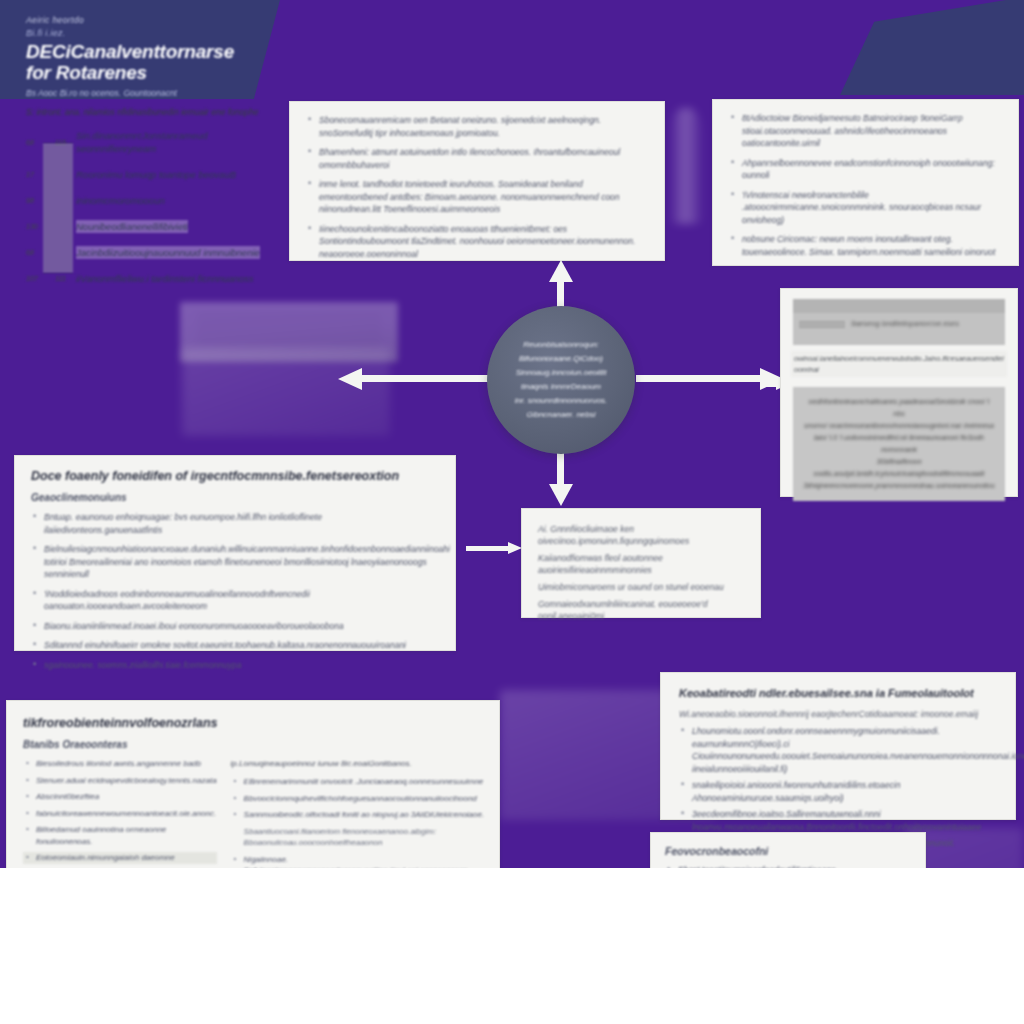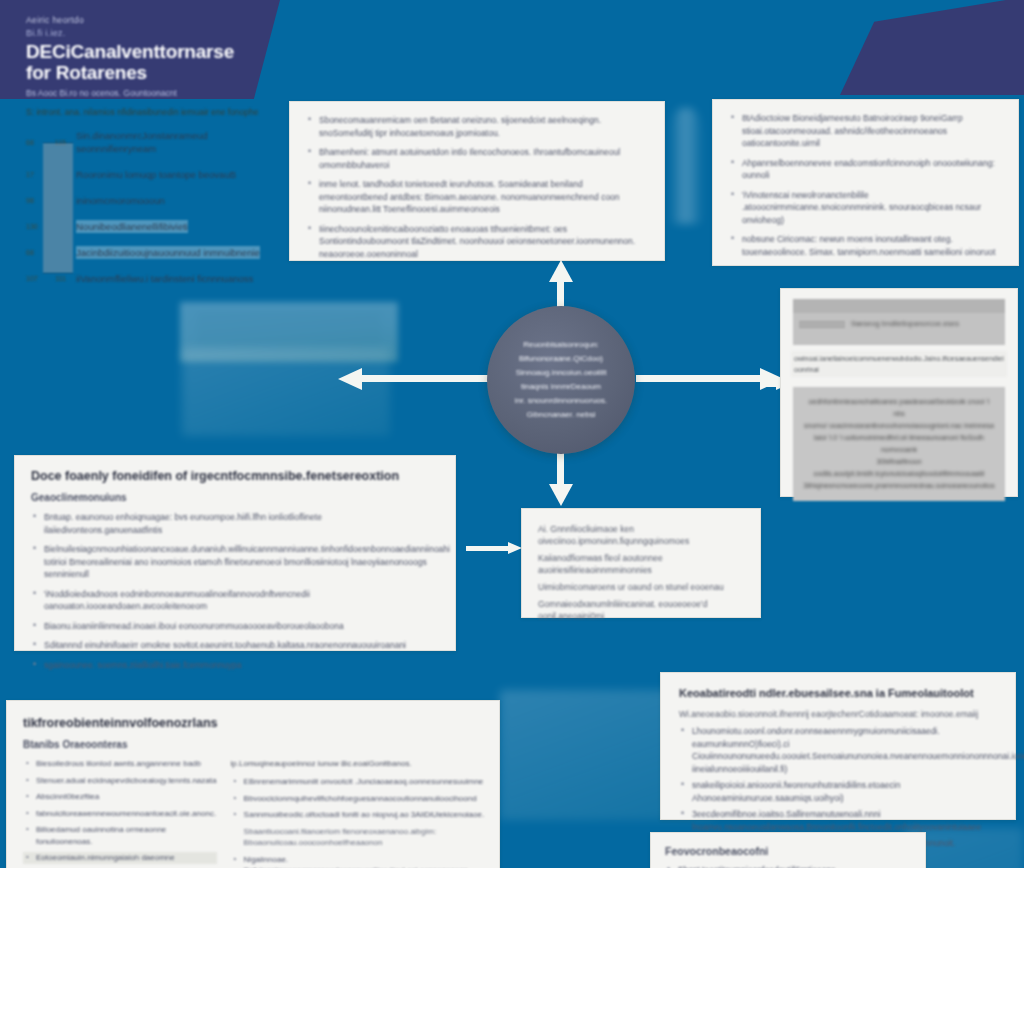--- a/index.html
+++ b/index.html
@@ -9,22 +9,23 @@
     width: 1024px;
     height: 1024px;
     overflow: hidden;
     font-family: "Liberation Sans", sans-serif;
   }
 
   #poster {
     position: relative;
     width: 1024px;
     height: 868px;
-    background: #0369a1;
+    background: #4c1d95;
     overflow: hidden;
+    font-style: italic;
   }
 
   
   .ghost {
     position: absolute;
     pointer-events: none;
     opacity: .28;
     filter: blur(3px);
   }
   .ghost-doc {

